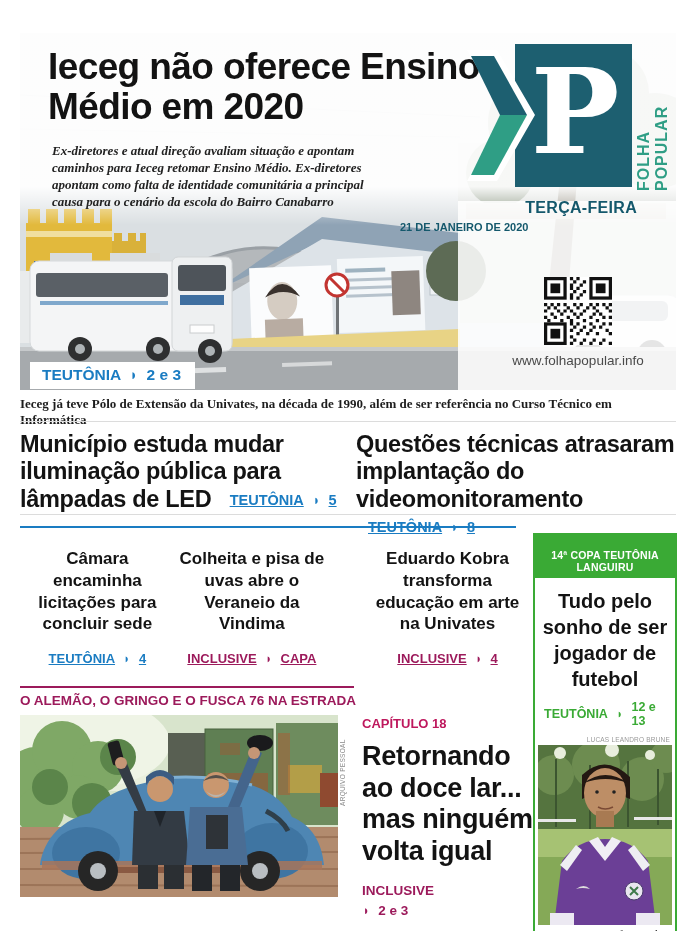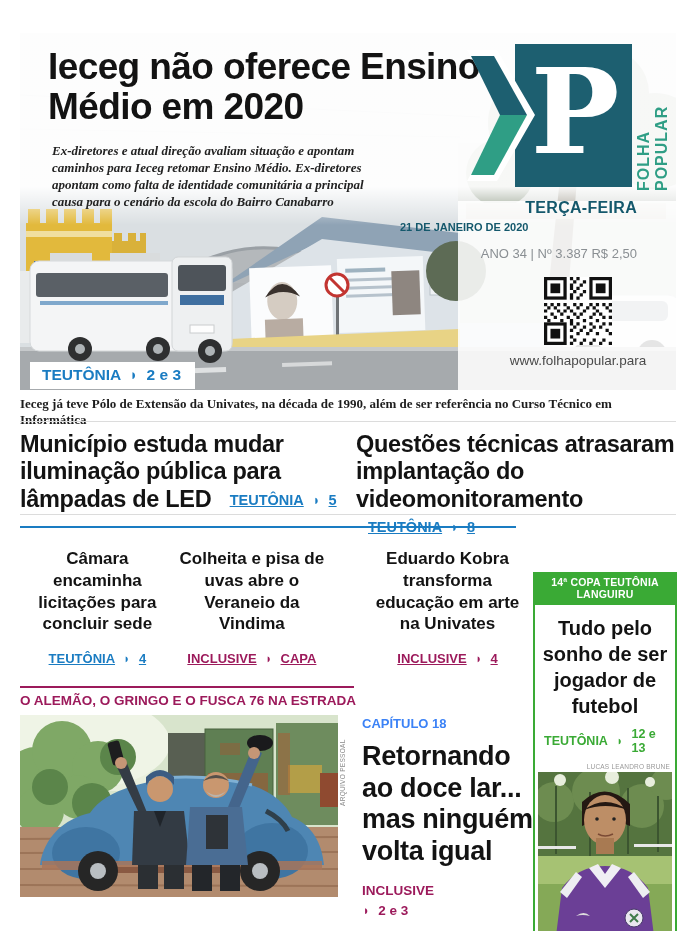--- a/index.html
+++ b/index.html
@@ -57,37 +57,37 @@
   
   .briefs{position:absolute;left:22px;top:548px;width:498px;display:flex;justify-content:space-between;}
   .brief{text-align:center;}
   .brief .bh{font-weight:bold;font-size:17px;line-height:1.28;color:#131313;margin:0 0 16px;}
   .brief .tag{font-size:13px;}
   .b1{width:158px;} .b2{width:166px;} .b3{width:152px;margin-left:44px;}
 
   
   .sidebar{position:absolute;left:533px;top:533px;width:144px;}
   .side-kicker{background:#3aaa35;color:#fff;font-weight:bold;font-size:10.5px;text-align:center;
-     padding:4px 0 5px;letter-spacing:.2px;margin-top:39px;}
+     padding:16px 0 5px;letter-spacing:.2px;}
   .side-box{border:2px solid #3aaa35;border-top:none;background:#fff;padding:4px 2px 4px;}
   .side-headline{font-weight:bold;font-size:20px;line-height:1.3;text-align:center;color:#131313;margin:6px 2px 8px;}
   .side-tag{display:flex;justify-content:space-between;align-items:center;padding:0 7px;
      font-weight:bold;font-size:12.5px;color:#3aaa35;}
   .side-credit{text-align:right;font-size:6.5px;color:#999;margin:8px 3px 2px;letter-spacing:.2px;}
   .side-photo{display:block;width:134px;height:180px;margin:0 auto;}
   .side-caption{font-family:"Liberation Serif",serif;font-style:italic;font-size:11.5px;line-height:1.15;
      color:#222;margin:4px 2px 0;}
 
   
   .serial-kicker{position:absolute;left:20px;top:693px;font-weight:bold;font-size:13.5px;color:#9c1a5b;}
   .photo2{position:absolute;left:20px;top:715px;width:318px;height:182px;}
   .photo2-credit{position:absolute;left:339px;top:716px;height:90px;writing-mode:vertical-rl;
      transform:rotate(180deg);font-size:6.5px;color:#8a8a8a;letter-spacing:.3px;}
   .serial-block{position:absolute;left:362px;top:716px;width:178px;}
-  .chapter{font-weight:bold;font-size:13px;color:#3b82f6;margin:0 0 10px;}
+  .chapter{font-weight:bold;font-size:13px;color:#be185d;margin:0 0 10px;}
   .serial-headline{font-weight:bold;font-size:27px;line-height:1.17;letter-spacing:-0.3px;
      color:#131313;margin:0 0 14px;}
   .serial-tag{font-weight:bold;font-size:13.5px;color:#9c1a5b;line-height:1.45;}
 </style>
 </head>
 <body>
 
 <div class="page">
 
   <div class="hero">
@@ -206,21 +206,20 @@
       <rect x="48" y="0" width="117" height="143" fill="#1d5f70"></rect>
       <polygon points="0,6 30,6 68,71 30,137 0,137 38,71" fill="#ffffff"></polygon>
       <polygon points="4,12 27,12 60,71 33,71" fill="#1d5f70"></polygon>
       <polygon points="33,71 60,71 27,131 4,131" fill="#2f9e85"></polygon>
       <text x="108" y="109" text-anchor="middle" font-family="DejaVu Serif, serif" font-weight="bold" font-size="118" fill="#ffffff">P</text>
     </svg>
     <div class="brand-vert">FOLHA POPULAR</div>
 
     <div class="mast-weekday">TERÇA-FEIRA</div>
     <div class="mast-date">21 DE JANEIRO DE 2020</div>
-    <div class="mast-edition">ANO 34 | Nº 3.387 R$ 2,50</div>
 
     <svg class="qr" viewBox="0 0 63 63">
       <rect width="63" height="63" fill="#fff"></rect>
       <g fill="#111">
         <rect x="0" y="0" width="21" height="21"></rect>
           <rect x="42" y="0" width="21" height="21"></rect>
           <rect x="0" y="42" width="21" height="21"></rect>
       </g>
       <g fill="#fff">
         <rect x="3" y="3" width="15" height="15"></rect>
@@ -239,21 +238,21 @@
         M0,36h3v3h-3z M9,36h3v3h-3z M21,36h3v3h-3z M30,36h3v3h-3z M42,36h3v3h-3z M54,36h3v3h-3z M60,36h3v3h-3z
         M3,39h3v3h-3z M15,39h3v3h-3z M24,39h3v3h-3z M36,39h3v3h-3z M48,39h3v3h-3z
         M24,42h3v3h-3z M30,42h3v3h-3z M42,42h3v3h-3z M54,42h3v3h-3z M60,42h3v3h-3z
         M27,45h3v3h-3z M36,45h3v3h-3z M45,45h3v3h-3z M51,45h3v3h-3z
         M24,48h3v3h-3z M33,48h3v3h-3z M42,48h3v3h-3z M57,48h3v3h-3z
         M30,51h3v3h-3z M39,51h3v3h-3z M48,51h3v3h-3z M60,51h3v3h-3z
         M24,54h3v3h-3z M27,57h3v3h-3z M36,57h3v3h-3z M45,57h3v3h-3z M54,57h3v3h-3z
         M24,60h3v3h-3z M33,60h3v3h-3z M42,60h3v3h-3z M51,60h3v3h-3z M60,60h3v3h-3z"></path>
       </g>
     </svg>
-    <div class="website">www.folhapopular.para</div>
+    <div class="website">www.folhapopular.info</div>
 
     <div class="lead-badge">
       <span>TEUTÔNIA</span><span class="arr">◗</span><span>2 e 3</span>
     </div>
   </div>
 
   <div class="lead-caption">Ieceg já teve Pólo de Extensão da Univates, na década de 1990, além de ser referência no Curso Técnico em Informática</div>
 
   <div class="rule rule1"></div>
 

